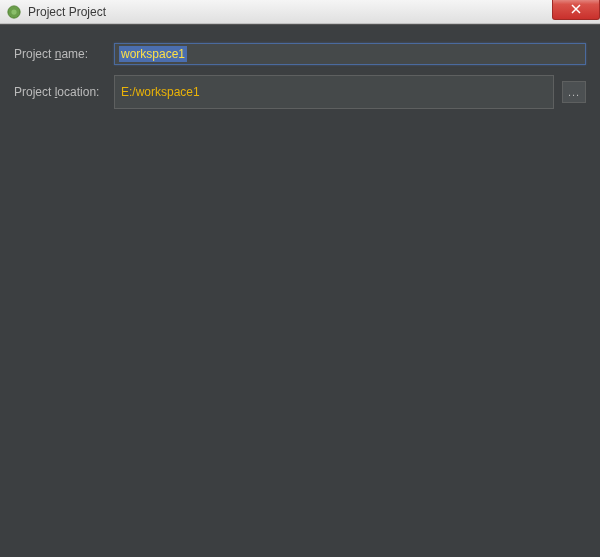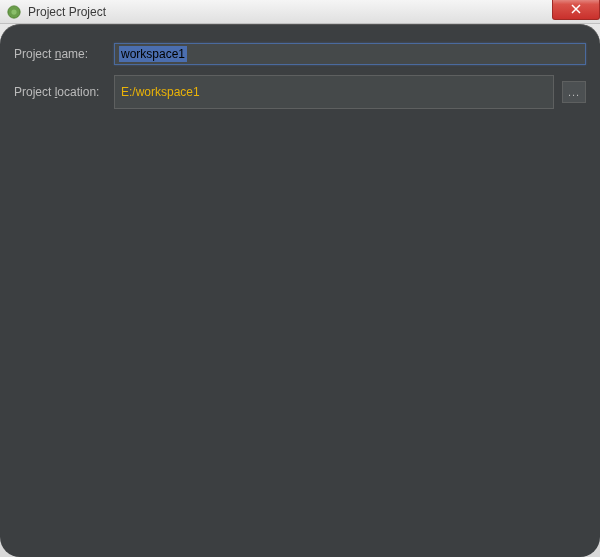--- a/index.html
+++ b/index.html
@@ -76,21 +76,20 @@
       width: 10px;
       height: 10px;
     }
     
     .content-area {
       flex: 1;
       background: #3c3f41;
       padding: 18px 14px;
       border-top: 1px solid #555;
       position: relative;
-      border-radius: 20px;
     }
     
     .form-row {
       display: flex;
       align-items: center;
       margin-bottom: 10px;
       gap: 8px;
     }
     
     .form-label {
@@ -99,21 +98,21 @@
       width: 92px;
       flex-shrink: 0;
     }
     
     .form-label .mnemonic {
       text-decoration: underline;
     }
     
     .selected-text {
       background: #4b6eaf;
-      color: #000000;
+      color: #fde047;
       padding: 1px 2px;
     }
     
     .readonly-input {
       flex: 1;
       height: 22px;
       background: #45494a;
       border: 1px solid #5e6060;
       color: #eab308;
       padding: 16px 6px;

